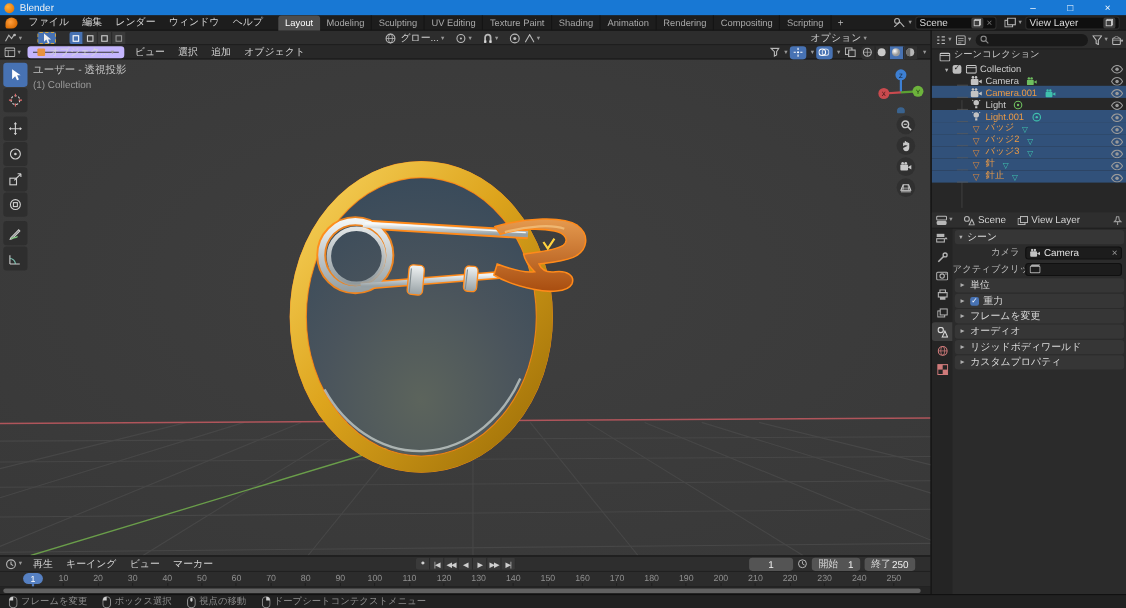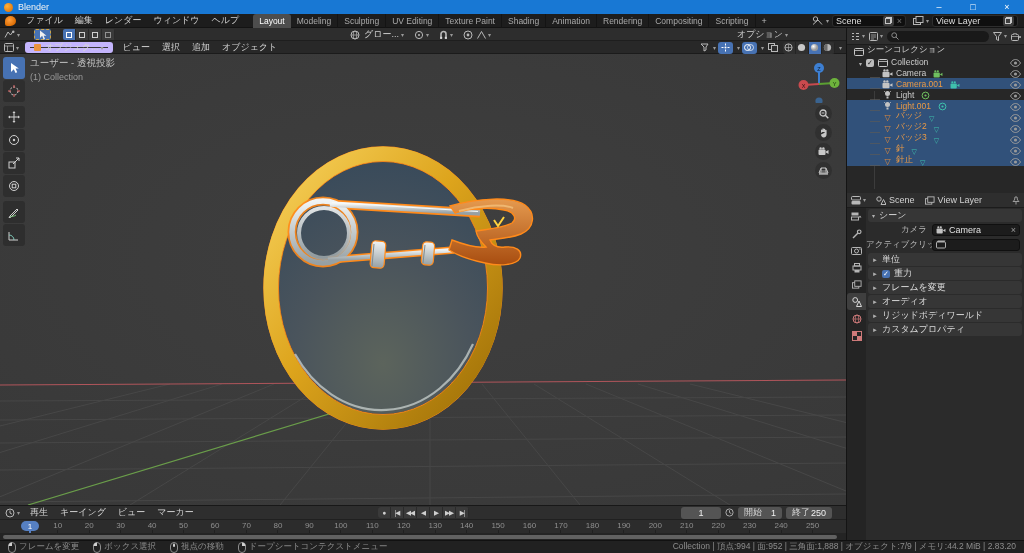--- a/index.html
+++ b/index.html
@@ -1014,16 +1014,15 @@
         </span>
         <span class="hint">
 
           <svg width="8" height="11" viewBox="0 0 8 11">
             <rect x="0.5" y="0.5" width="7" height="10" rx="3.5" fill="none" stroke="#8d8d8d"></rect>
             <path d="M7.5 4a3.5 3.5 0 0 0-3.5-3.5V4Z" fill="#cfcfcf"></path>
           </svg>
           <span>ドープシートコンテクストメニュー</span>
         </span>
       </div>
-    <span style="margin-left:auto;padding-right:8px">Collection | 頂点:994 | 面:952 | 三角面:1,888 | オブジェクト:7/9 | メモリ:44.2 MiB | 2.83.20</span>
   </div>
 
 </div>
 
 </body></html>

